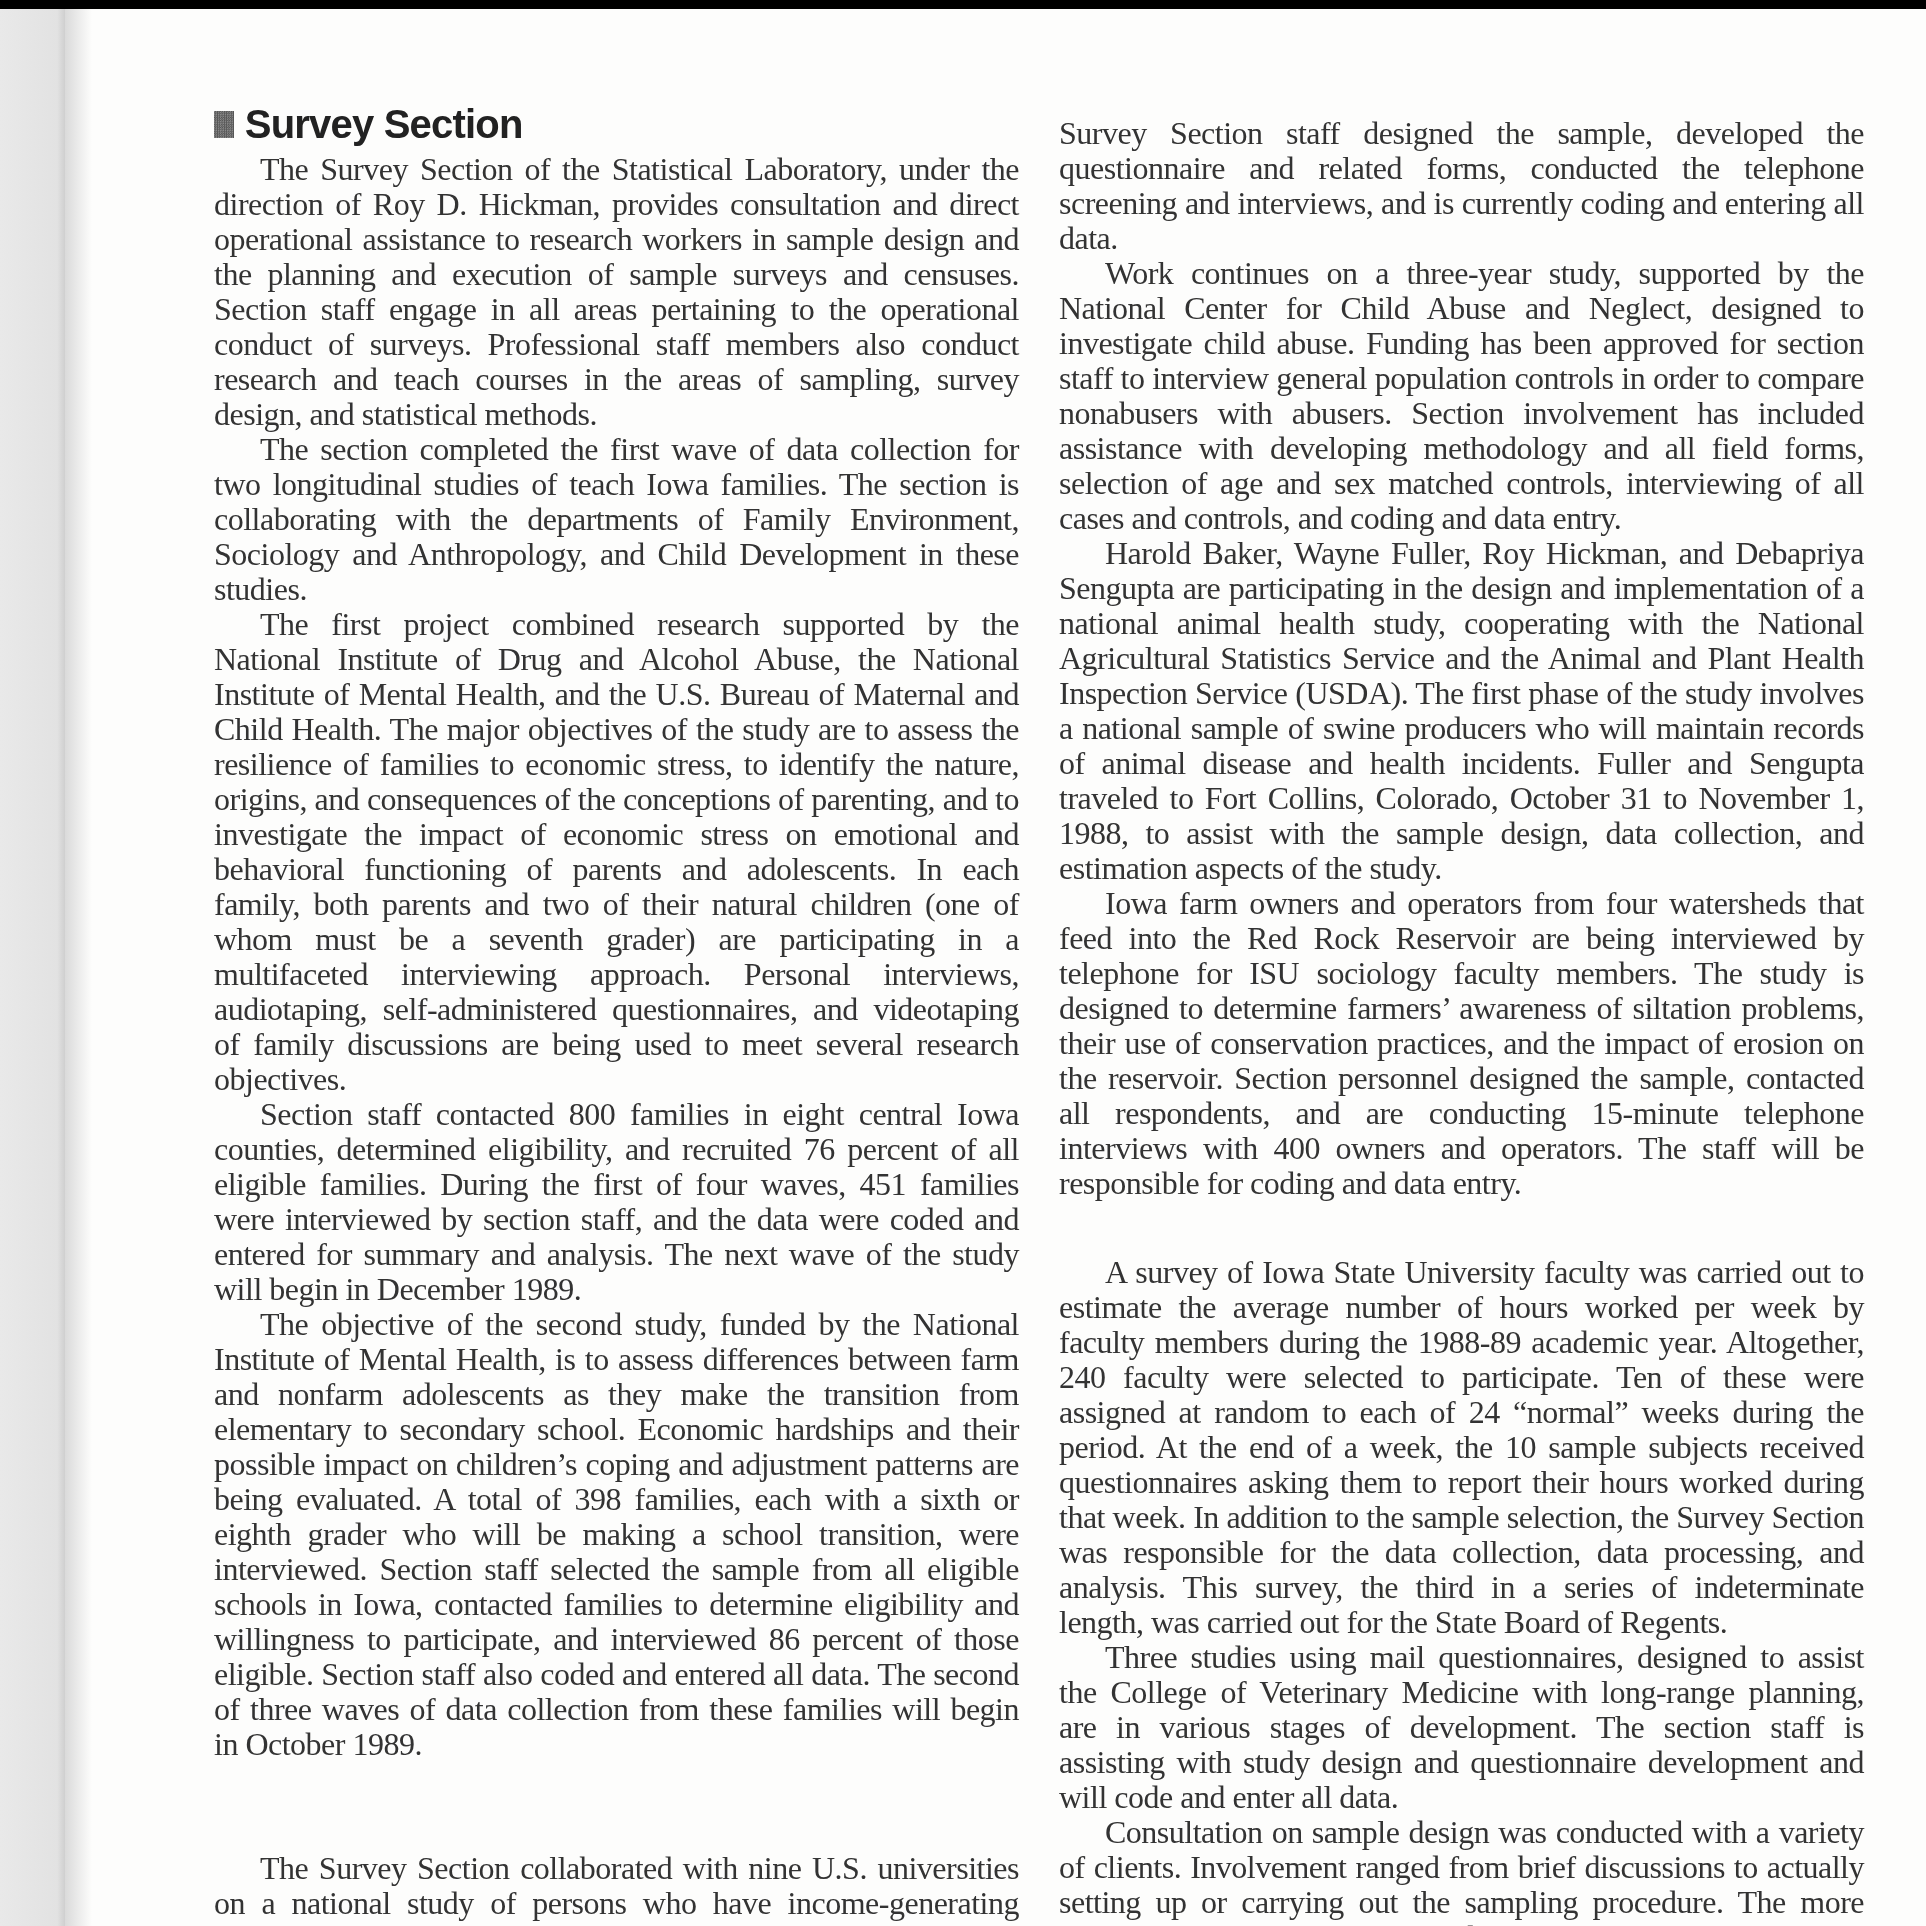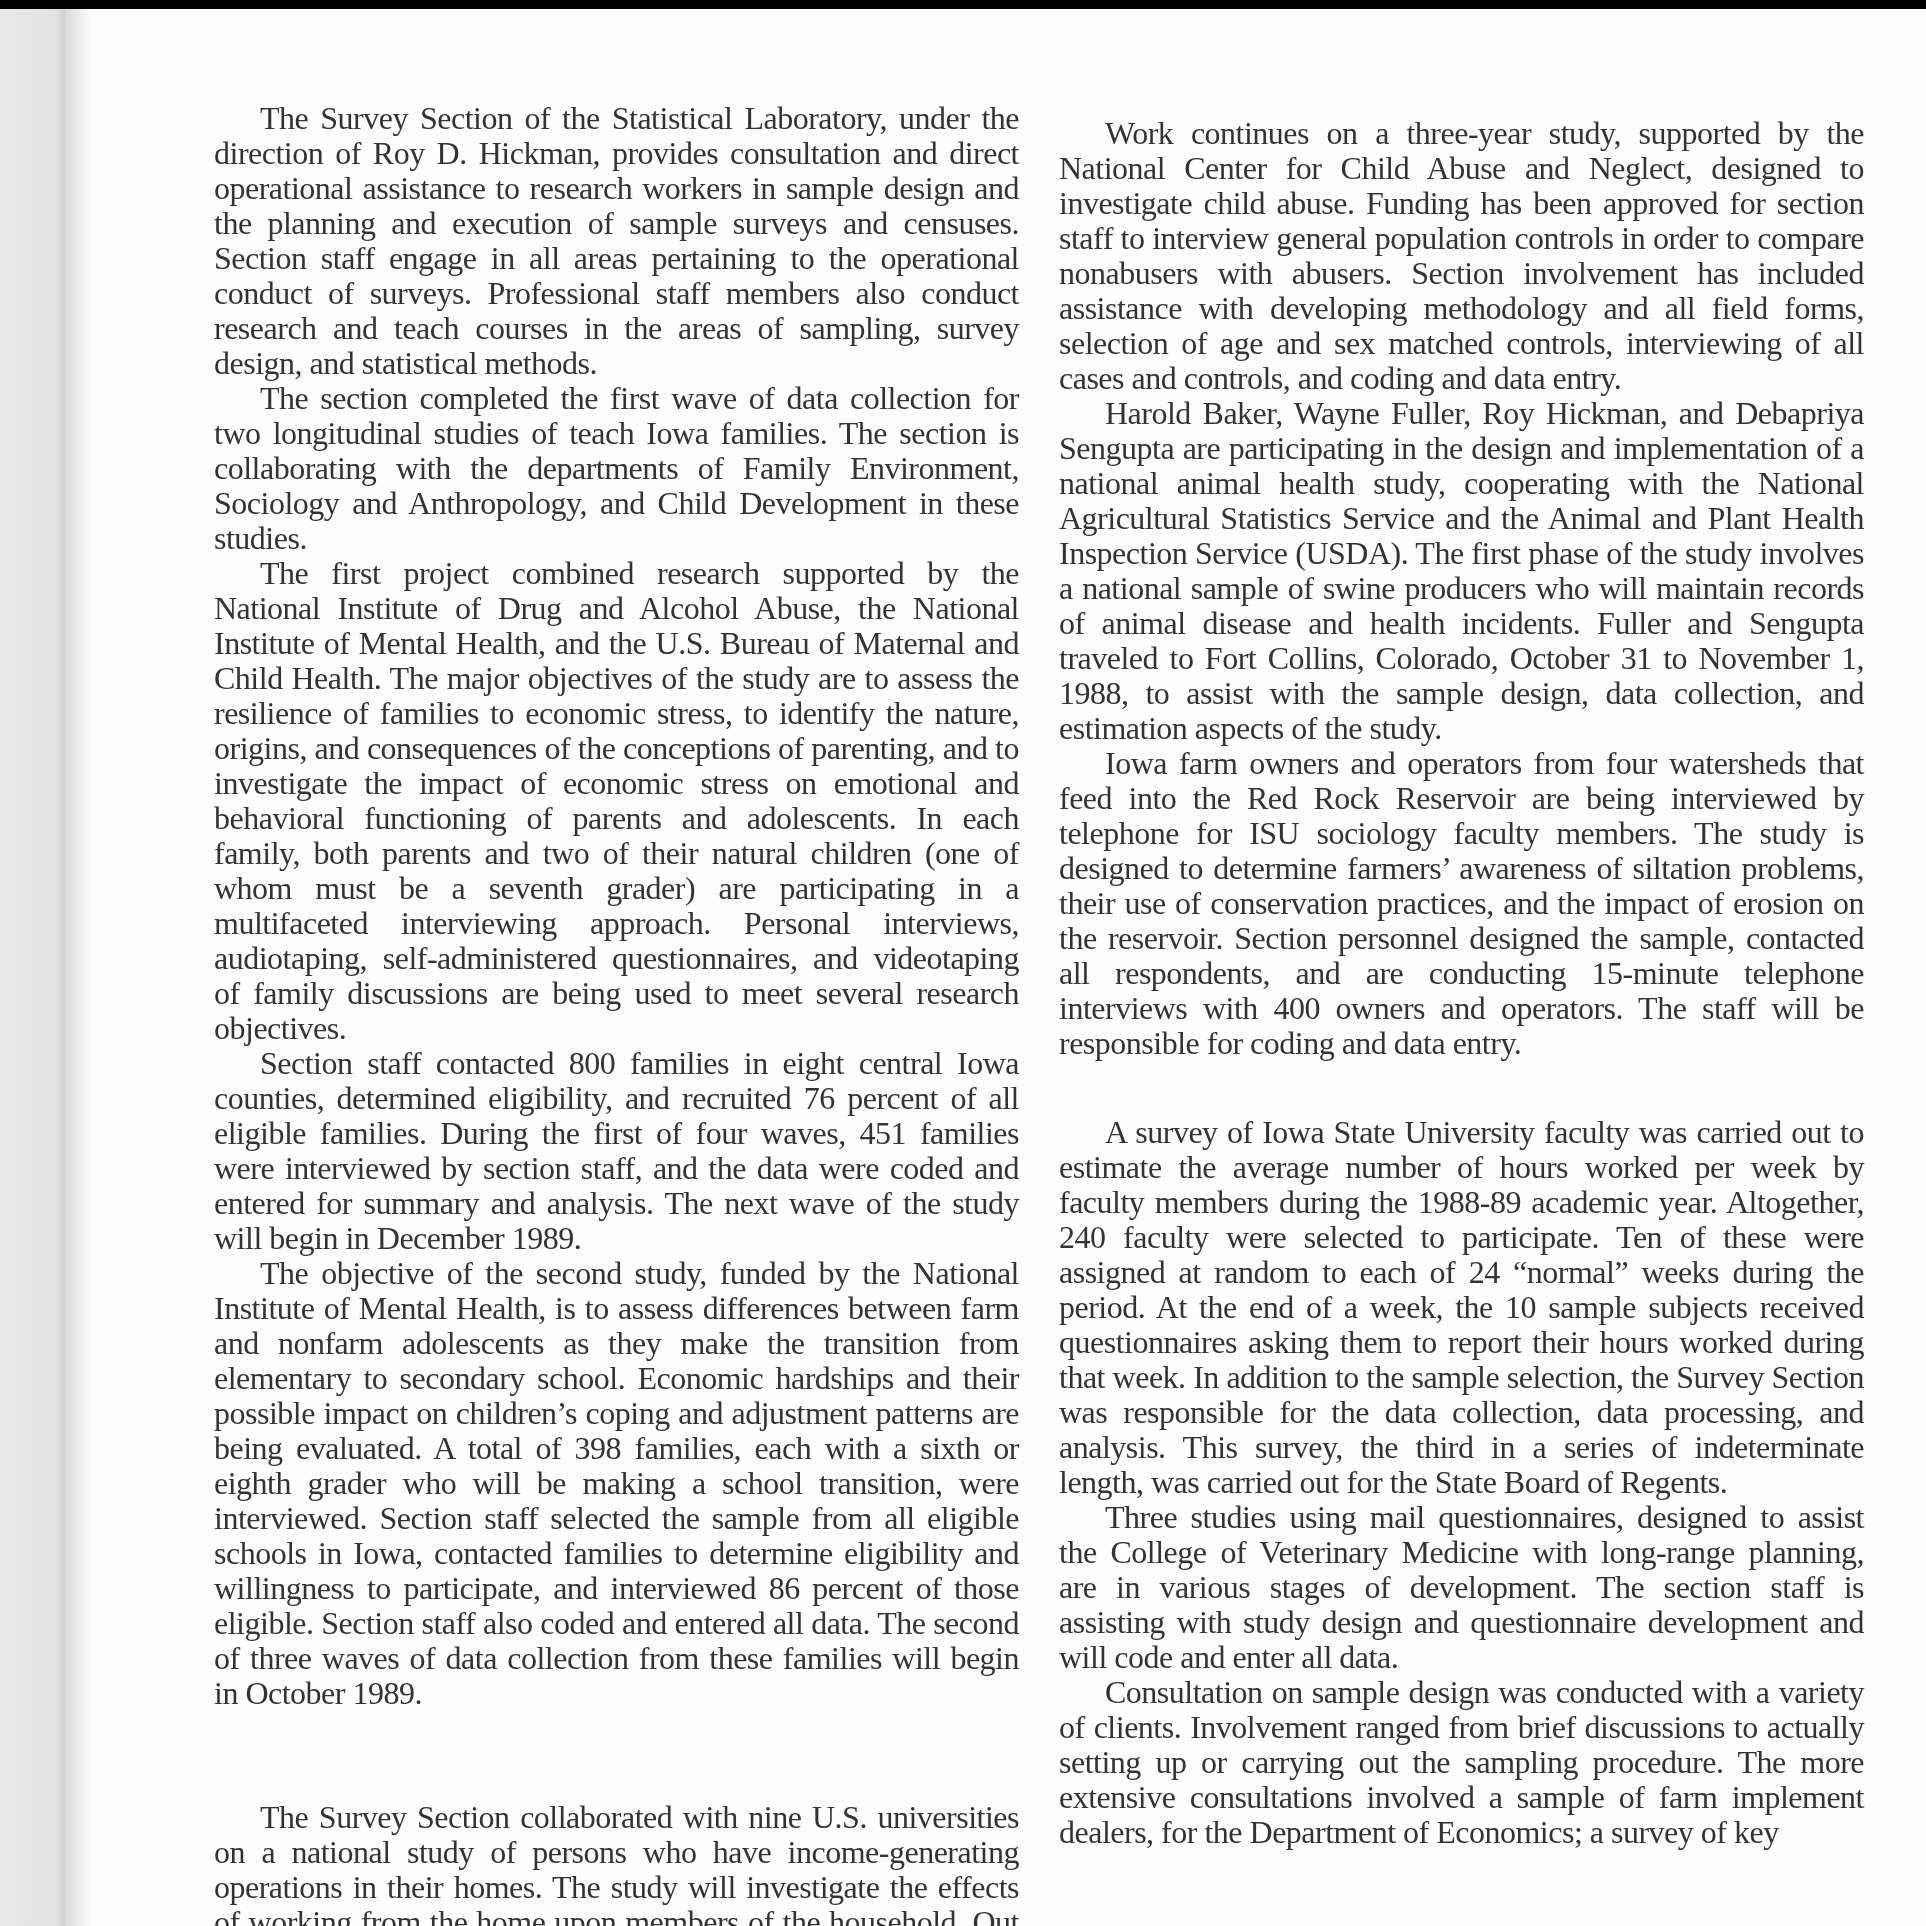--- a/index.html
+++ b/index.html
@@ -40,29 +40,34 @@
   .gap-before { margin-top: 89px; }
 </style>
 </head>
 <body>
 
 <div class="top-bar"></div>
 <div class="gutter"></div>
 <div class="gutter-shadow"></div>
 
 <div class="column col-left">
+  <h1 class="heading">
+    <span class="heading-bullet"></span>
+    <span>Survey Section</span>
+  </h1>
   <p>The Survey Section of the Statistical Laboratory, under the direction of Roy D. Hickman, provides consultation and direct operational assistance to research workers in sample design and the planning and execution of sample surveys and censuses. Section staff engage in all areas pertaining to the operational conduct of surveys. Professional staff members also conduct research and teach courses in the areas of sampling, survey design, and statistical methods.</p>
   <p>The section completed the first wave of data collection for two longitudinal studies of teach Iowa families. The section is collaborating with the departments of Family Environment, Sociology and Anthropology, and Child Development in these studies.</p>
   <p>The first project combined research supported by the National Institute of Drug and Alcohol Abuse, the National Institute of Mental Health, and the U.S. Bureau of Maternal and Child Health. The major objectives of the study are to assess the resilience of families to economic stress, to identify the nature, origins, and consequences of the conceptions of parenting, and to investigate the impact of economic stress on emotional and behavioral functioning of parents and adolescents. In each family, both parents and two of their natural children (one of whom must be a seventh grader) are participating in a multifaceted interviewing approach. Personal interviews, audiotaping, self-administered questionnaires, and videotaping of family discussions are being used to meet several research objectives.</p>
   <p>Section staff contacted 800 families in eight central Iowa counties, determined eligibility, and recruited 76 percent of all eligible families. During the first of four waves, 451 families were interviewed by section staff, and the data were coded and entered for summary and analysis. The next wave of the study will begin in December 1989.</p>
   <p>The objective of the second study, funded by the National Institute of Mental Health, is to assess differences between farm and nonfarm adolescents as they make the transition from elementary to secondary school. Economic hardships and their possible impact on children’s coping and adjustment patterns are being evaluated. A total of 398 families, each with a sixth or eighth grader who will be making a school transition, were interviewed. Section staff selected the sample from all eligible schools in Iowa, contacted families to determine eligibility and willingness to participate, and interviewed 86 percent of those eligible. Section staff also coded and entered all data. The second of three waves of data collection from these families will begin in October 1989.</p>
   <p class="gap-before">The Survey Section collaborated with nine U.S. universities on a national study of persons who have income-generating operations in their homes. The study will investigate the effects of working from the home upon members of the household. Out of 18,956 households that were screened to determine eligibility, 1,032 households had a worker who met the criterion for the study. The “household manager” was interviewed in 87 percent of these households. The</p>
 </div>
 
 <div class="column col-right">
+  <p class="no-indent">Survey Section staff designed the sample, developed the questionnaire and related forms, conducted the telephone screening and interviews, and is currently coding and entering all data.</p>
   <p>Work continues on a three-year study, supported by the National Center for Child Abuse and Neglect, designed to investigate child abuse. Funding has been approved for section staff to interview general population controls in order to compare nonabusers with abusers. Section involvement has included assistance with developing methodology and all field forms, selection of age and sex matched controls, interviewing of all cases and controls, and coding and data entry.</p>
   <p>Harold Baker, Wayne Fuller, Roy Hickman, and Debapriya Sengupta are participating in the design and implementation of a national animal health study, cooperating with the National Agricultural Statistics Service and the Animal and Plant Health Inspection Service (USDA). The first phase of the study involves a national sample of swine producers who will maintain records of animal disease and health incidents. Fuller and Sengupta traveled to Fort Collins, Colorado, October 31 to November 1, 1988, to assist with the sample design, data collection, and estimation aspects of the study.</p>
   <p>Iowa farm owners and operators from four watersheds that feed into the Red Rock Reservoir are being interviewed by telephone for ISU sociology faculty members. The study is designed to determine farmers’ awareness of siltation problems, their use of conservation practices, and the impact of erosion on the reservoir. Section personnel designed the sample, contacted all respondents, and are conducting 15-minute telephone interviews with 400 owners and operators. The staff will be responsible for coding and data entry.</p>
   <p class="gap-before" style="margin-top:54px">A survey of Iowa State University faculty was carried out to estimate the average number of hours worked per week by faculty members during the 1988-89 academic year. Altogether, 240 faculty were selected to participate. Ten of these were assigned at random to each of 24 “normal” weeks during the period. At the end of a week, the 10 sample subjects received questionnaires asking them to report their hours worked during that week. In addition to the sample selection, the Survey Section was responsible for the data collection, data processing, and analysis. This survey, the third in a series of indeterminate length, was carried out for the State Board of Regents.</p>
   <p>Three studies using mail questionnaires, designed to assist the College of Veterinary Medicine with long-range planning, are in various stages of development. The section staff is assisting with study design and questionnaire development and will code and enter all data.</p>
   <p>Consultation on sample design was conducted with a variety of clients. Involvement ranged from brief discussions to actually setting up or carrying out the sampling procedure. The more extensive consultations involved a sample of farm implement dealers, for the Department of Economics; a survey of key</p>
 </div>
 
 
 </body></html>

